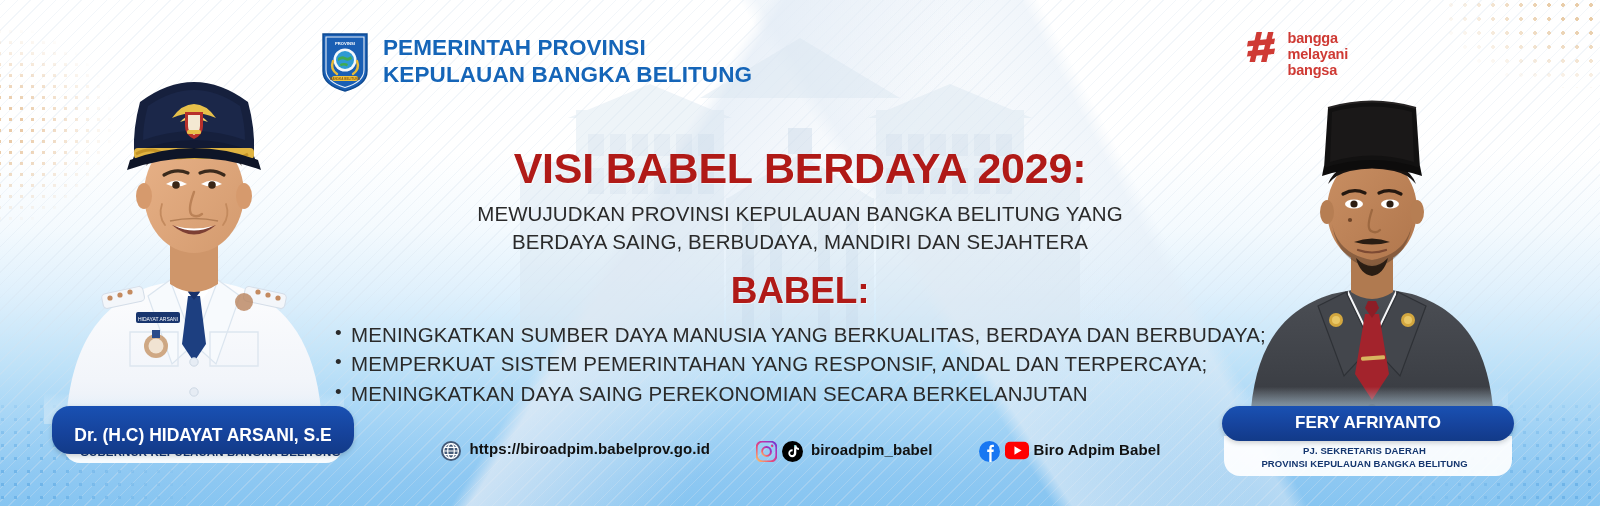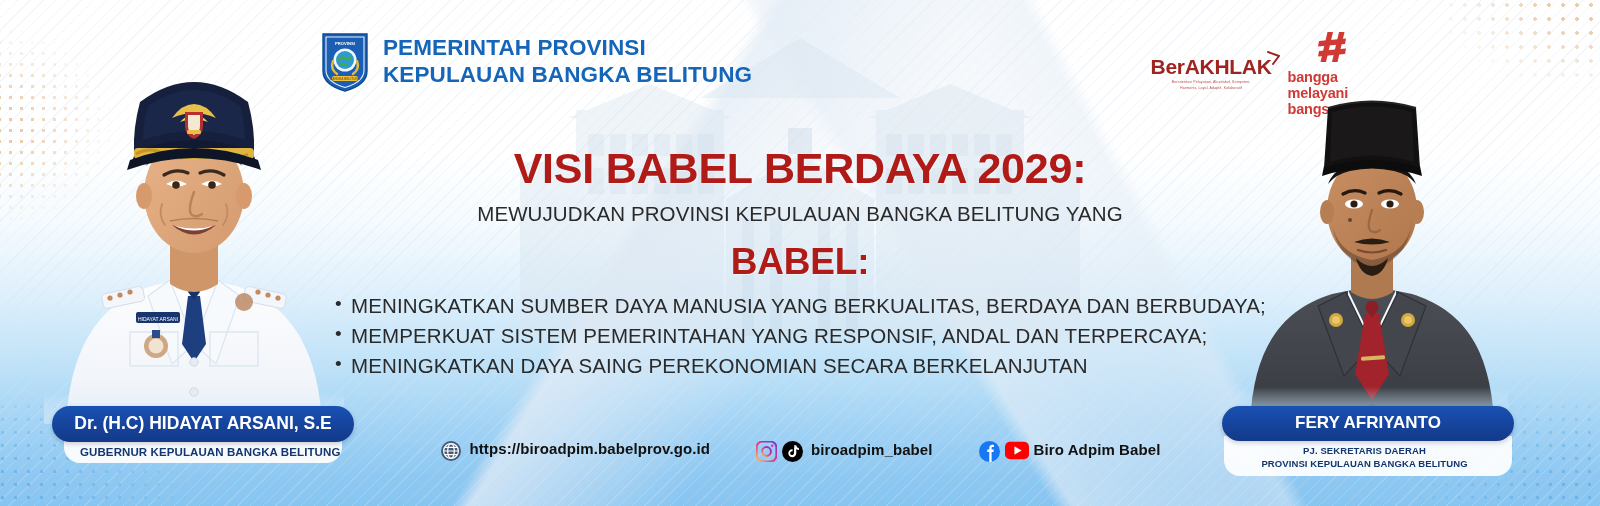--- a/index.html
+++ b/index.html
@@ -119,21 +119,21 @@
   }
   .berakhlak .swoosh{
     position:absolute; right:-9px; top:-5px;
     width:14px; height:14px;
   }
   .berakhlak .tag{
     margin-top:3px;
     font-size:3.6px; color:#b8504c; line-height:1.5;
     letter-spacing:.1px; max-width:126px;
   }
-  .bmb{ display:flex; align-items:flex-end; gap:5px;flex-direction:column; }
+  .bmb{ display:flex; align-items:flex-start; gap:11px; }
   .bmb-hash{ width:30px; height:34px; }
   .bmb-text{
     color:#cf3a34; font-size:14.5px; font-weight:bold;
     line-height:1.12; letter-spacing:-.2px;
   }
 
   
   .center{
     position:absolute; left:0; right:0; top:146px;
     text-align:center;
@@ -204,21 +204,21 @@
     color:#fff;
     text-align:center;
     box-shadow:0 2px 5px rgba(0,0,0,.18);
   }
   .plate .sub{
     color:#14366f; font-weight:bold;
     letter-spacing:.1px;
   }
 
   .plate-left{ left:52px; top:406px; width:302px; }
-  .plate-left .bar{ font-size:17.5px; font-weight:bold; padding:7px 10px 8px; letter-spacing:0; }
+  .plate-left .bar{ font-size:17.5px; font-weight:bold; padding:19px 10px 8px; letter-spacing:0; }
   .plate-left .sub-wrap{ top:30px; width:278px; padding-top:10px; }
   .plate-left .sub{ font-size:11.5px; }
 
   .plate-right{ left:1222px; top:406px; width:292px; }
   .plate-right .bar{ font-size:17px; font-weight:bold; padding:7px 10px 8px; }
   .plate-right .sub-wrap{ top:30px; width:288px; padding-top:9px;padding-left:9px; }
   .plate-right .sub{ font-size:9.5px; line-height:1.35; }
 
   
   .social{
@@ -321,32 +321,20 @@
       </svg>
     </div>
     <div class="gov-title">
       <div class="l1">PEMERINTAH PROVINSI</div>
       <div class="l2">KEPULAUAN BANGKA BELITUNG</div>
     </div>
   </div>
 
   <div class="toplogos">
 
-    <div class="berakhlak">
-      <div class="word">BerAKHLAK</div>
-      <span class="swoosh">
-        <svg viewBox="0 0 14 14" xmlns="http://www.w3.org/2000/svg">
-          <path d="M1 1 L12 5 L6 13" fill="none" stroke="#9e2420" stroke-width="2" stroke-linecap="round" stroke-linejoin="round"></path>
-        </svg>
-      </span>
-      <div class="tag">
-        <div>Berorientasi Pelayanan, Akuntabel, Kompeten,</div>
-        <div>Harmonis, Loyal, Adaptif, Kolaboratif</div>
-      </div>
-    </div>
 
     <div class="bmb">
       <span class="bmb-hash">
         <svg viewBox="0 0 30 34" xmlns="http://www.w3.org/2000/svg">
           <g fill="#cf3a34">
             <path d="M9.5 2 L15 2 L8 32 L2.5 32 Z"></path>
             <path d="M21 2 L26.5 2 L19.5 32 L14 32 Z"></path>
             <path d="M1 11 L28 8.5 L27 14 L0 16.5 Z"></path>
             <path d="M1 21 L28 18.5 L27 24 L0 26.5 Z"></path>
           </g>
@@ -357,20 +345,21 @@
         <div>melayani</div>
         <div>bangsa</div>
       </div>
     </div>
   </div>
 
   <div class="center">
     <div class="visi-head">VISI BABEL BERDAYA 2029:</div>
     <div class="visi-sub">
       <div>MEWUJUDKAN PROVINSI KEPULAUAN BANGKA BELITUNG YANG</div>
+      <div>BERDAYA SAING, BERBUDAYA, MANDIRI DAN SEJAHTERA</div>
     </div>
     <div class="misi-head">BABEL:</div>
     <ul class="misi-list">
       <li>MENINGKATKAN SUMBER DAYA MANUSIA YANG BERKUALITAS, BERDAYA DAN BERBUDAYA;</li>
       <li>MEMPERKUAT SISTEM PEMERINTAHAN YANG RESPONSIF, ANDAL DAN TERPERCAYA;</li>
       <li>MENINGKATKAN DAYA SAING PEREKONOMIAN SECARA BERKELANJUTAN</li>
     </ul>
   </div>
 
   <div class="portrait p-left">

